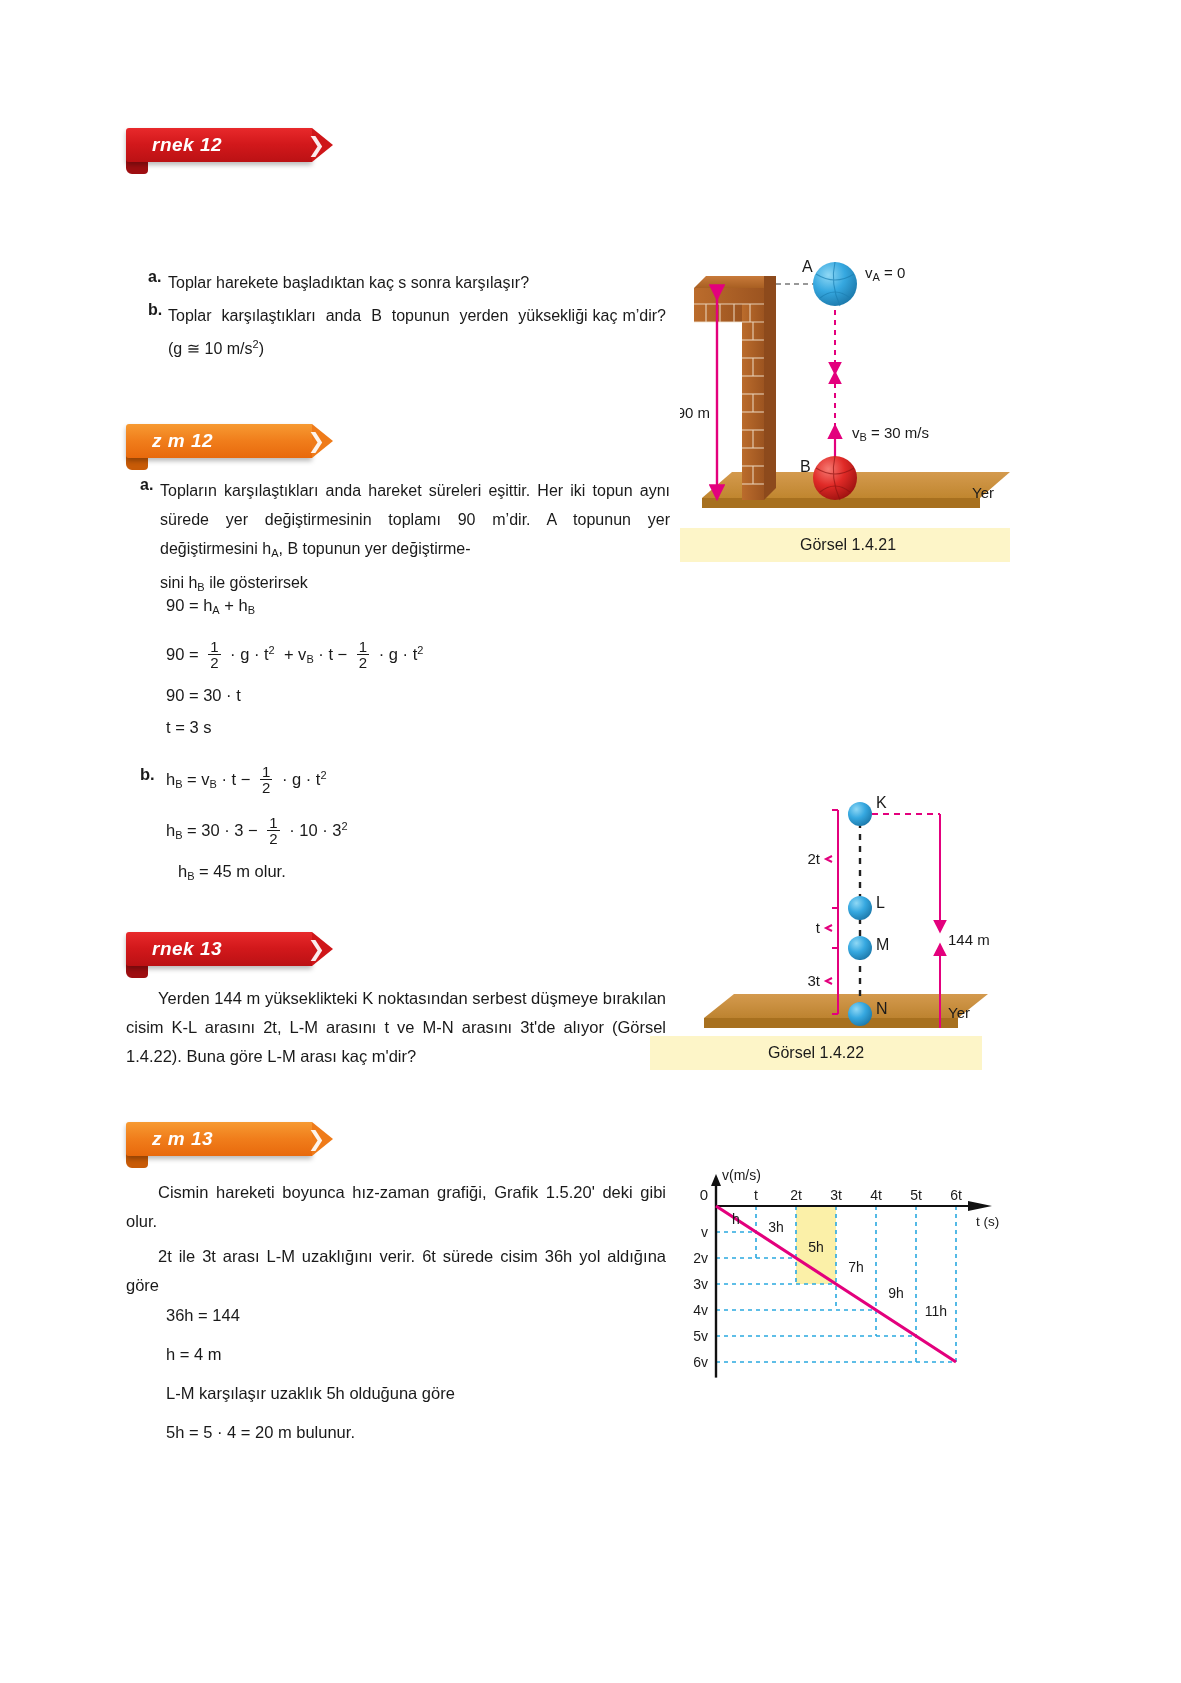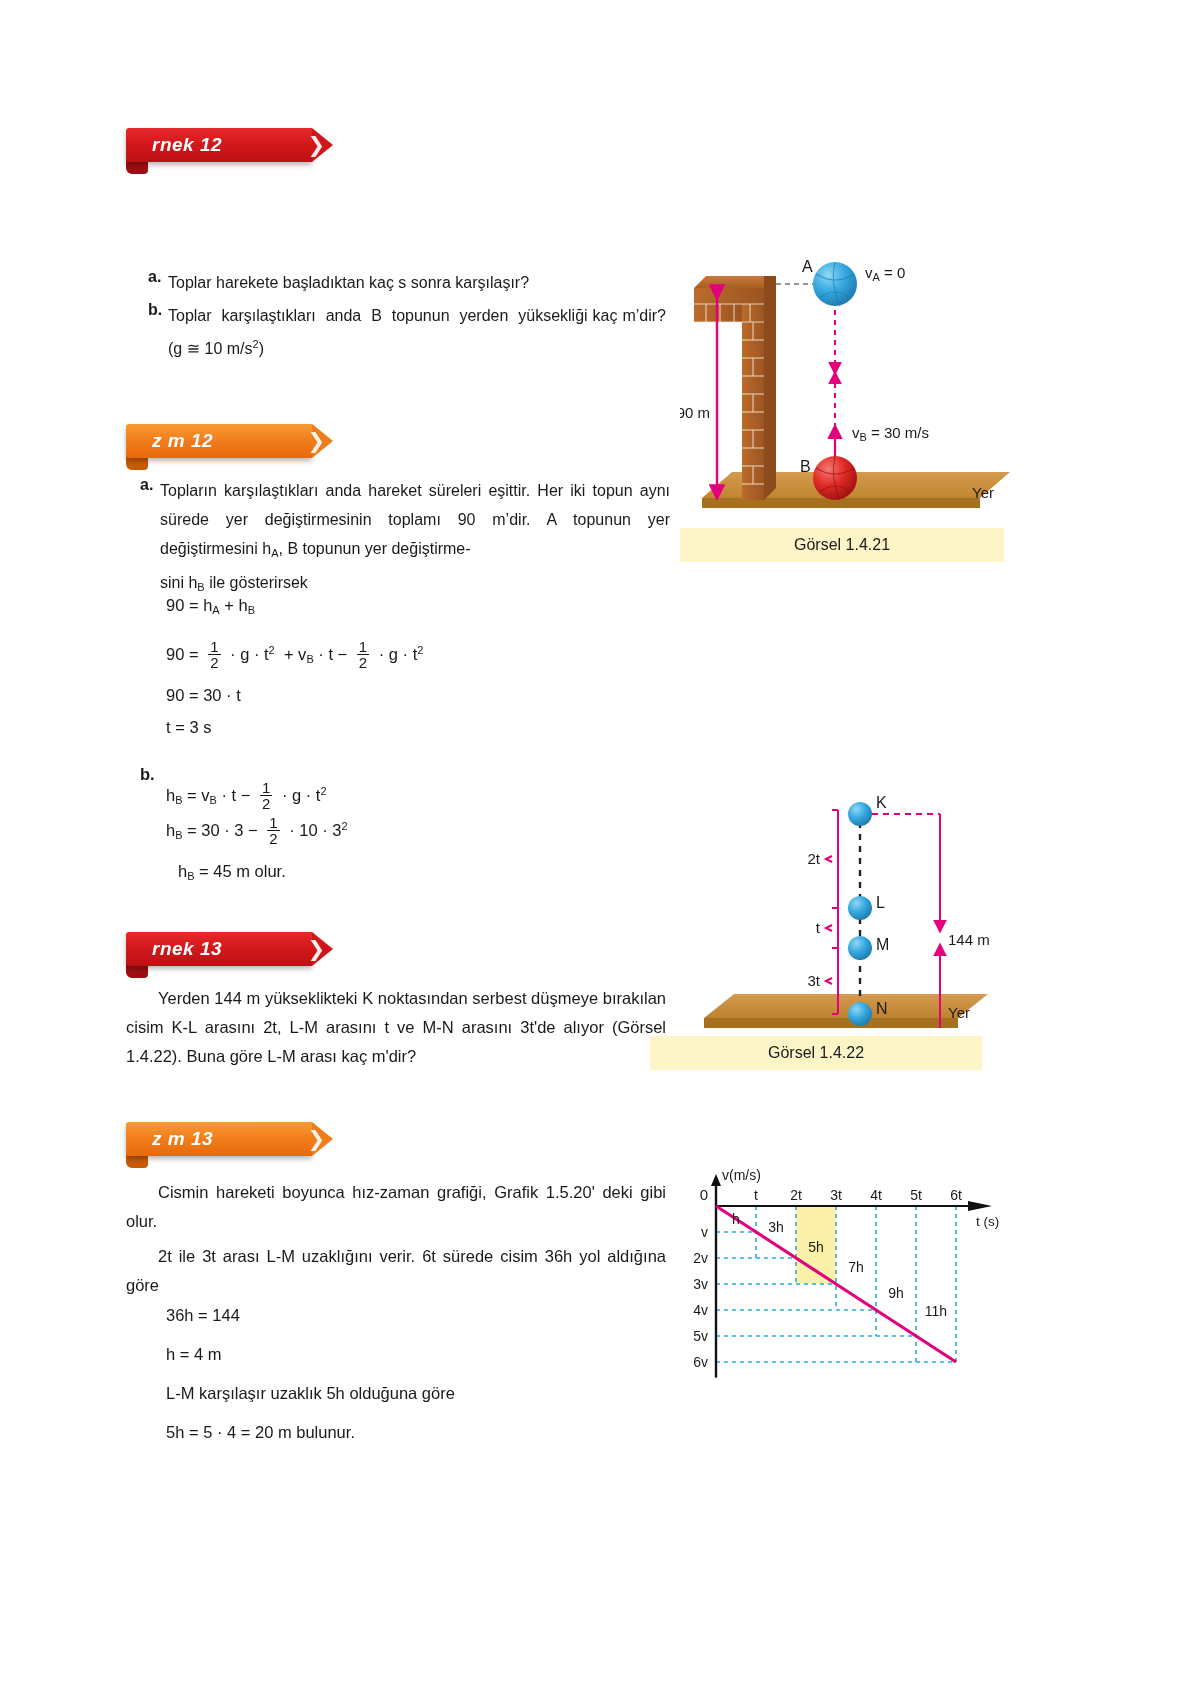--- a/index.html
+++ b/index.html
@@ -128,21 +128,21 @@
     <span class="frac"><span class="n">1</span><span class="d">2</span></span>
     · g · t<sup>2</sup> &nbsp;+ v<sub>B</sub> · t −
     <span class="frac"><span class="n">1</span><span class="d">2</span></span>
     · g · t<sup>2</sup>
   </div>
 
   <div class="eq" style="left:166px;top:686px;">90 = 30 · t</div>
   <div class="eq" style="left:166px;top:718px;">t = 3 s</div>
 
   <div class="eq b" style="left:140px;top:765px;">b.</div>
-  <div class="eq" style="left:166px;top:765px;margin-top:16px;">
+  <div class="eq" style="left:166px;top:765px;">
     h<sub>B</sub> = v<sub>B</sub> · t −
     <span class="frac"><span class="n">1</span><span class="d">2</span></span>
     · g · t<sup>2</sup>
   </div>
 
   <div class="eq" style="left:166px;top:816px;">
     h<sub>B</sub> = 30 · 3 −
     <span class="frac"><span class="n">1</span><span class="d">2</span></span>
     · 10 · 3<sup>2</sup>
   </div>
@@ -266,21 +266,21 @@
         <path d="M136,208 Q155,220 174,208"></path>
           <path d="M140,232 Q155,220 170,232"></path>
           <path d="M155,196 Q150,218 160,240"></path>
       </g>
       <text x="120" y="212" font-family="Liberation Sans, sans-serif" font-size="16" fill="#1a1a1a">B</text>
 
       <text x="292" y="238" font-family="Liberation Sans, sans-serif" font-size="15" fill="#1a1a1a">Yer</text>
     </svg>
   </div>
 
-  <div class="caption" style="left:680px;top:528px;width:324px;height:34px;">Görsel 1.4.21</div>
+  <div class="caption" style="left:680px;top:528px;width:324px;height:34px;padding-left:6px;">Görsel 1.4.21</div>
 
   <div class="fig" style="left:700px;top:790px;width:300px;height:250px;">
     <svg width="300" height="250" viewBox="0 0 300 250">
       <defs>
         <linearGradient id="groundG2" x1="0" y1="0" x2="0" y2="1">
           <stop offset="0" stop-color="#d49a4e"></stop>
             <stop offset="1" stop-color="#bd8330"></stop>
         </linearGradient>
         <radialGradient id="ballB2" cx="0.35" cy="0.3" r="0.75">
           <stop offset="0" stop-color="#8fd8f5"></stop>

